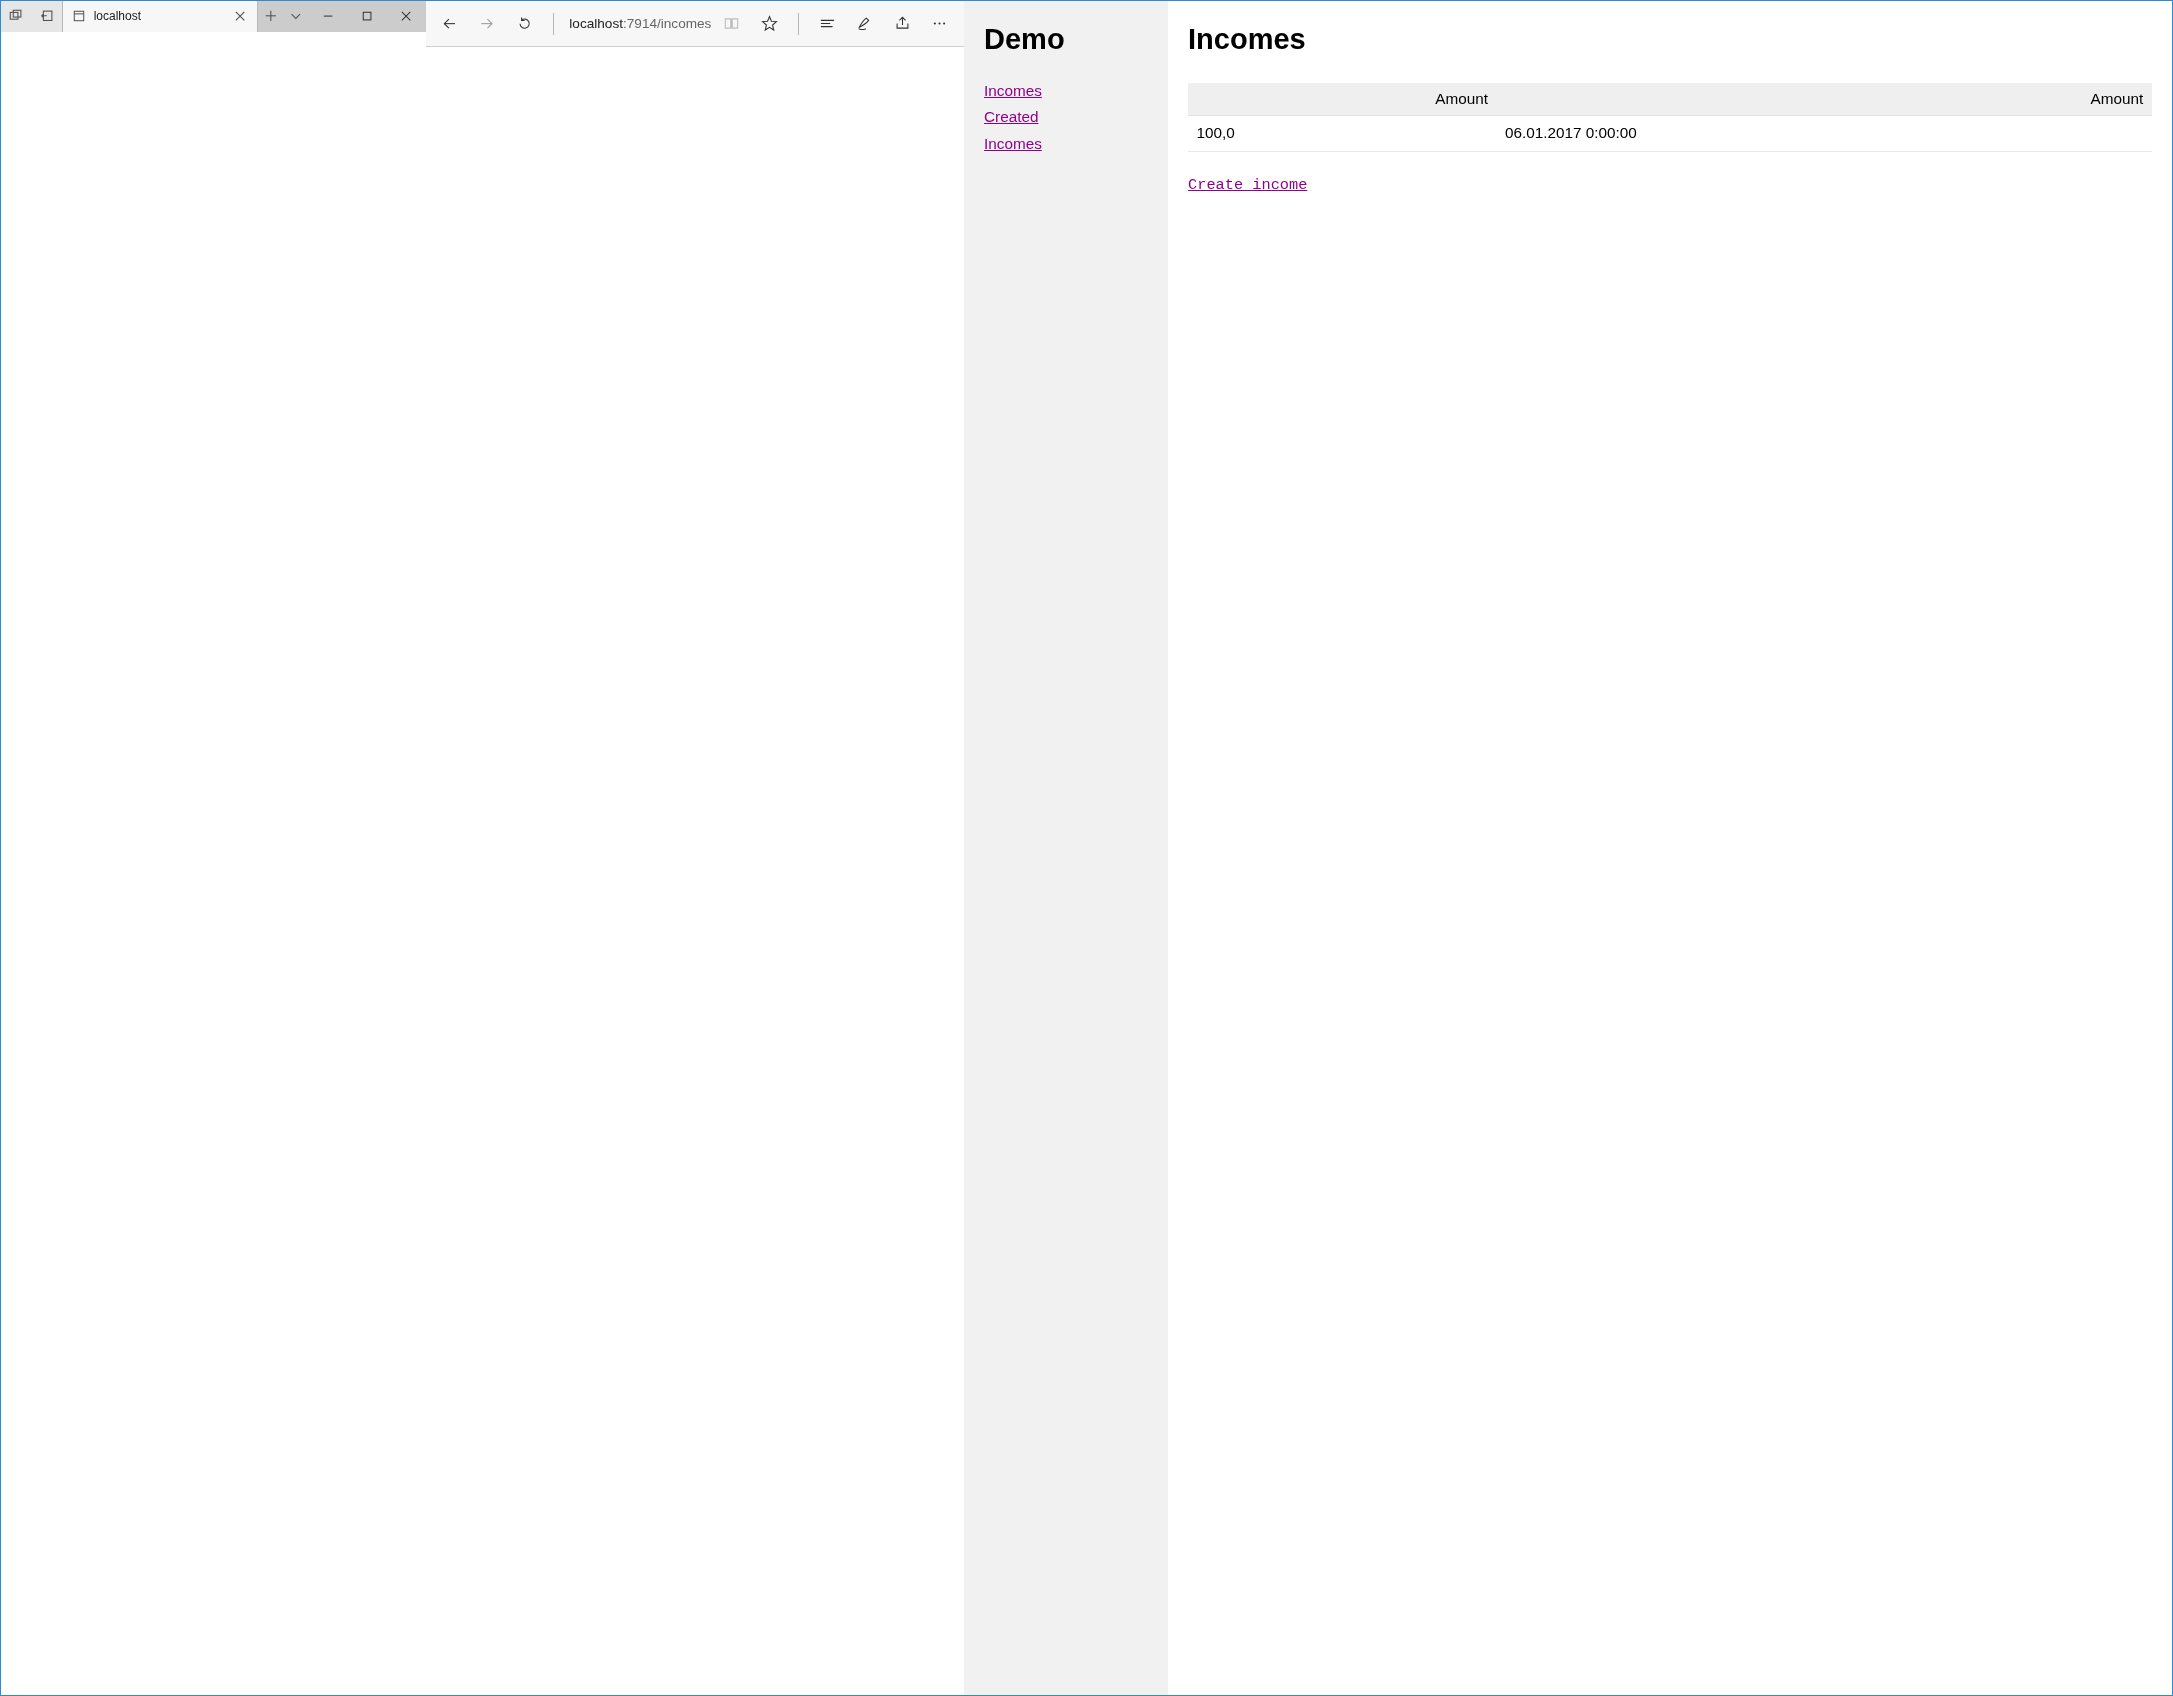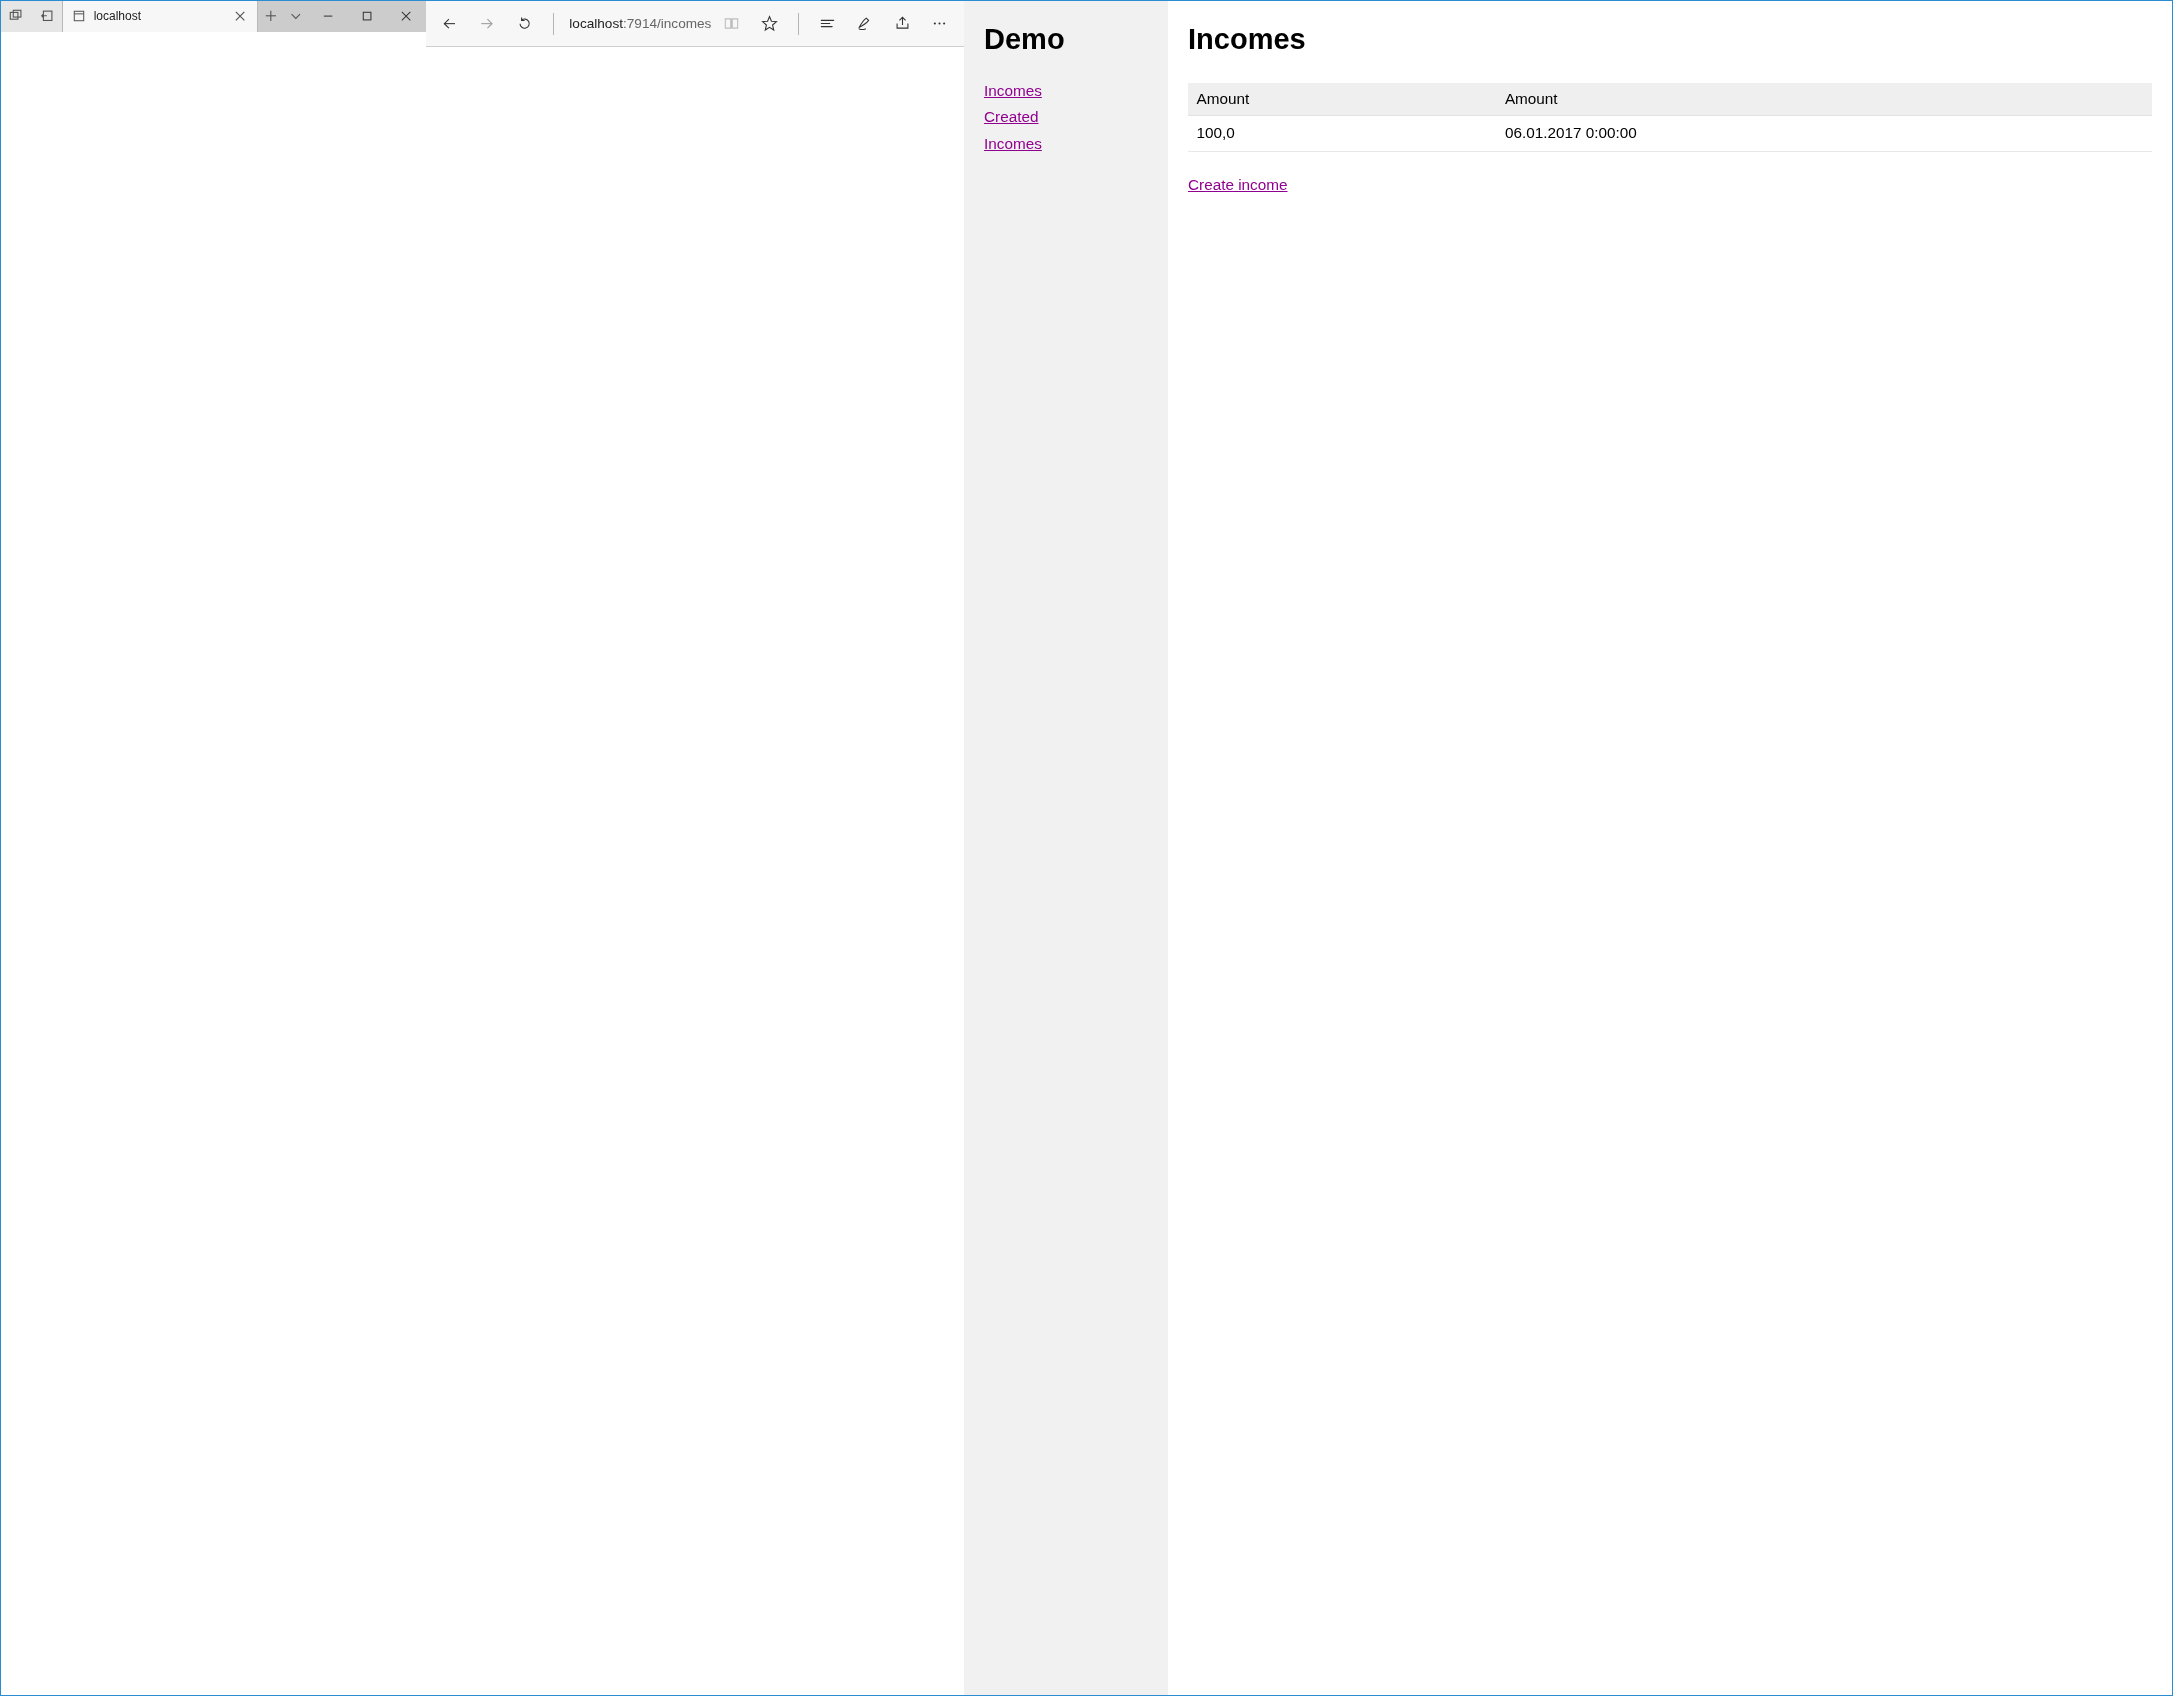--- a/index.html
+++ b/index.html
@@ -144,36 +144,37 @@
     margin: 5.1px 0 27px 0;
     font-size: 29px;
     font-weight: 700;
   }
   table.data {
     width: 100%;
     border-collapse: collapse;
     font-size: 15.3px;
   }
   table.data thead th {
-    text-align:left;
+    text-align:right;
     font-weight: 400;
     background:#efefef;
     padding: 6.8px 8.5px;
     border-bottom: 0.8px solid #e2e2e2;
   }
   table.data tbody td {
     padding: 8.5px 8.5px;
     border-bottom: 0.8px solid #e8e8e8;
     margin-top: 35px;
   }
   .create-link {
     display:inline-block;
     margin-top: 24px;
     font-size: 15.3px;
     text-decoration: underline;
+    font-family: Liberation Mono, monospace;
   }
   a { color: var(--link,#900090); }
 </style>
 </head>
 <body>
 
 <div class="window">
 
   <div class="titlebar">
     <div class="titlebar-left">

